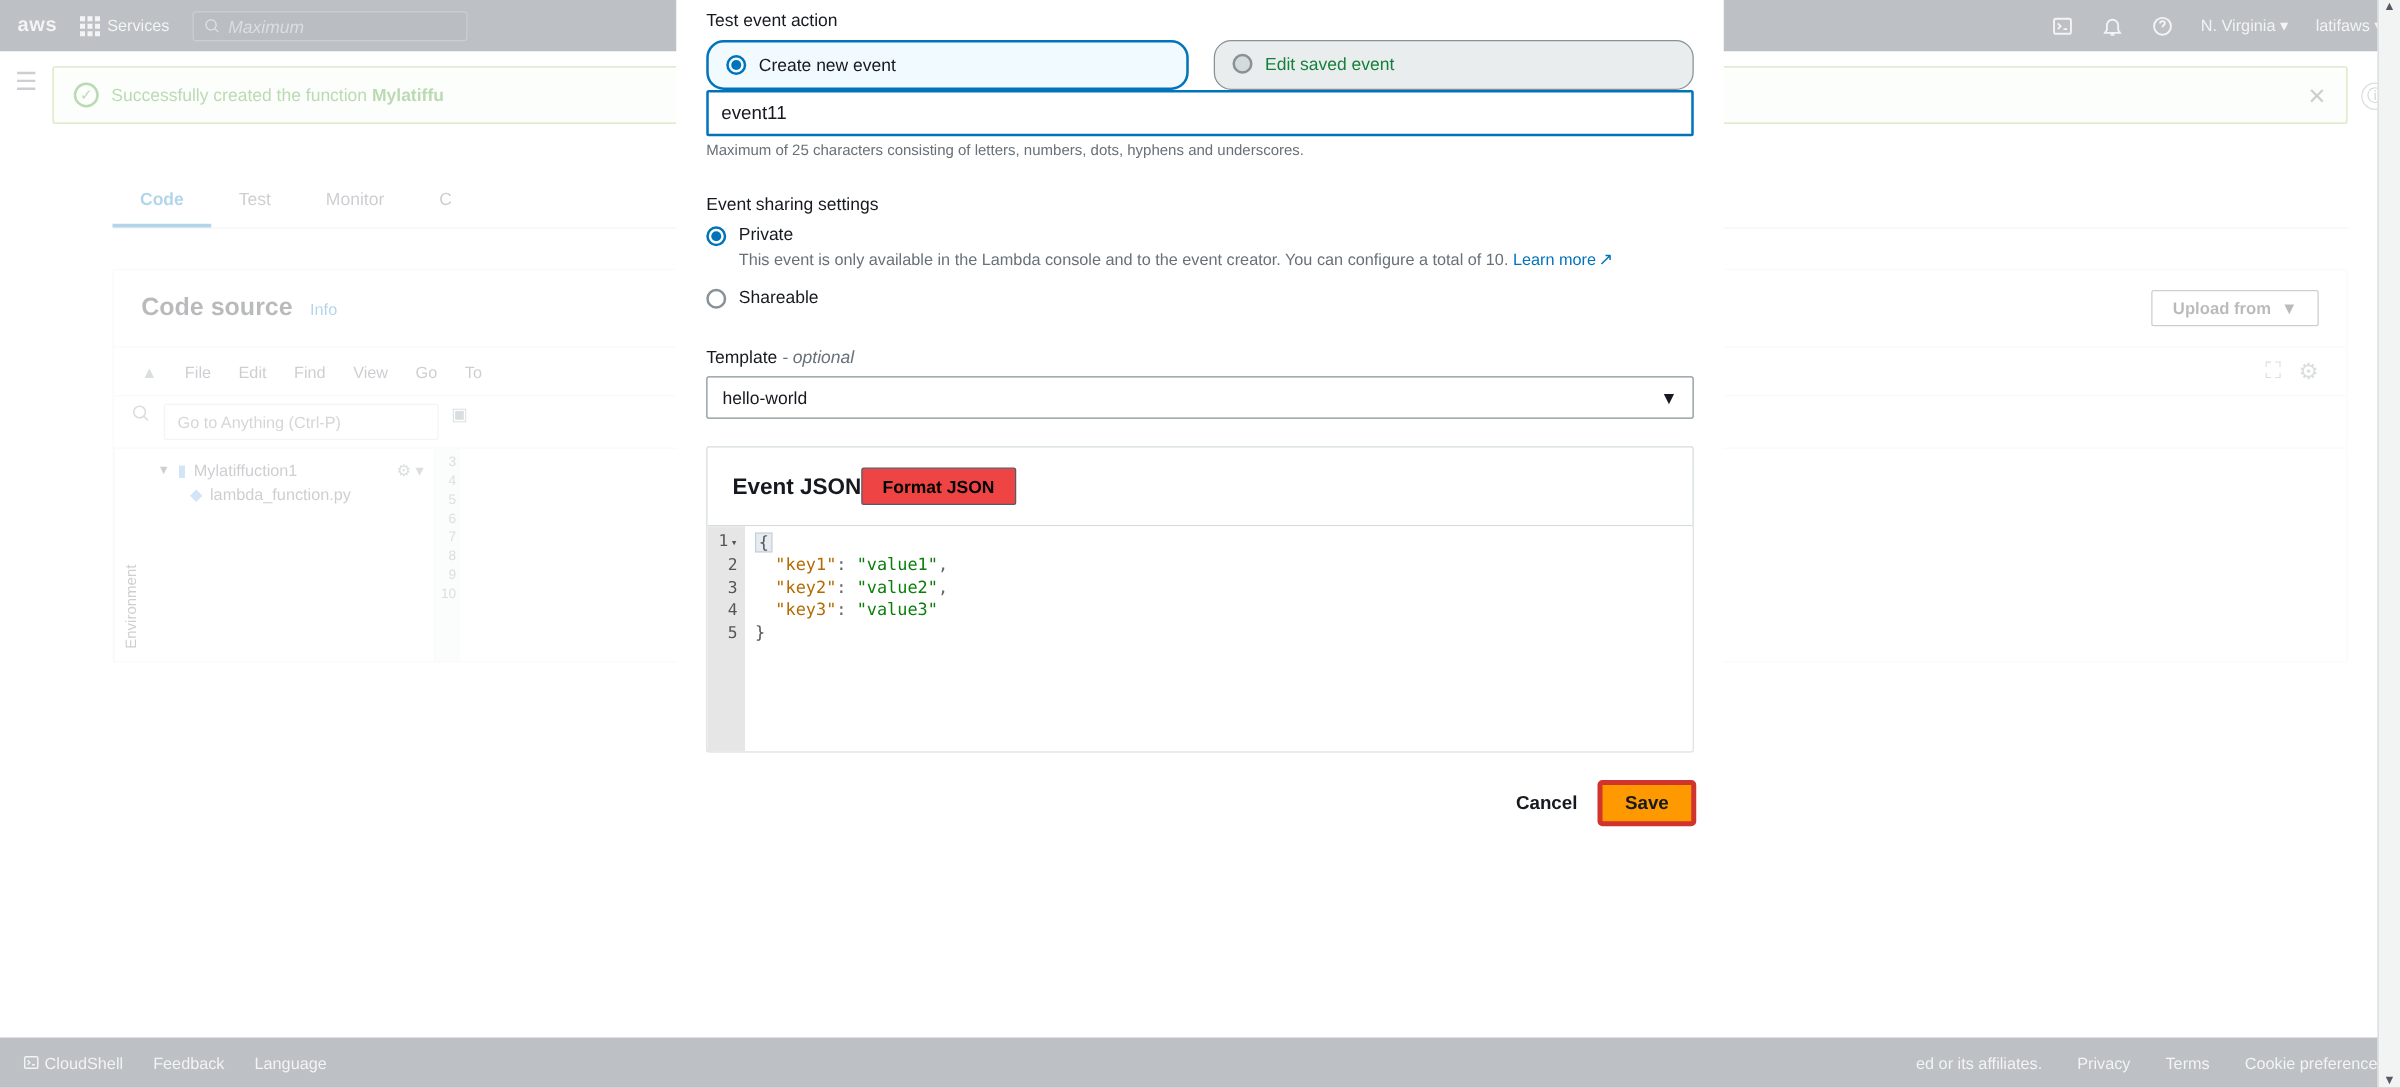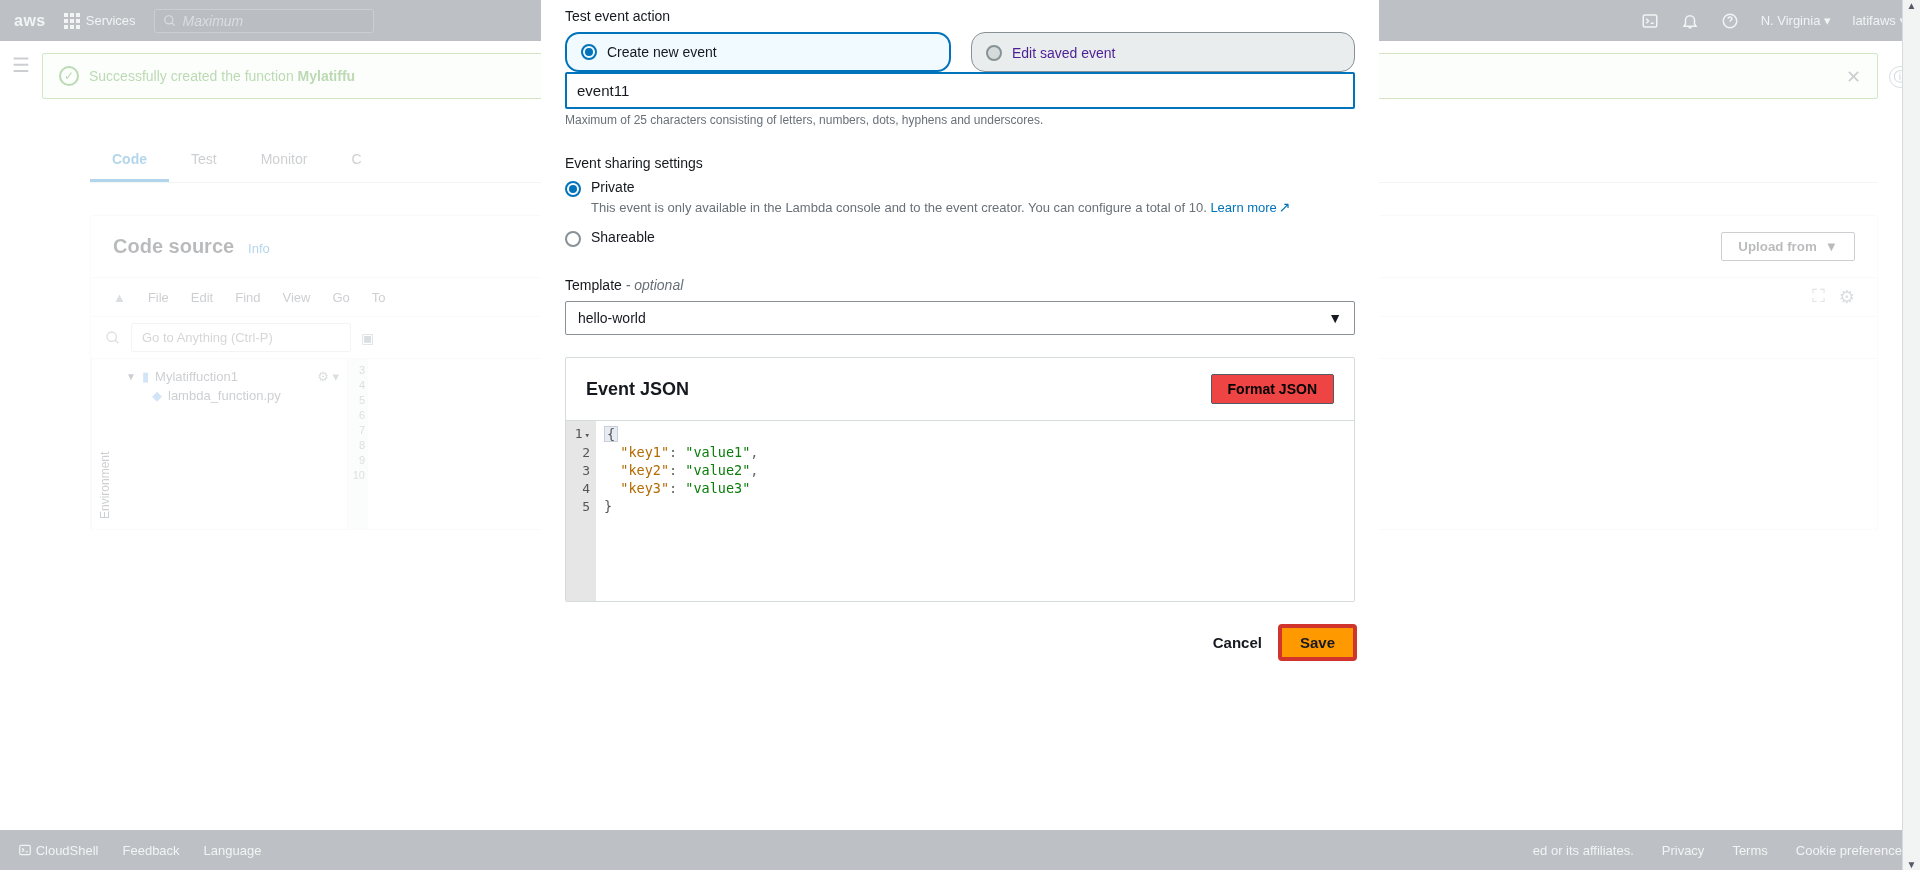--- a/index.html
+++ b/index.html
@@ -106,21 +106,21 @@
     border-radius:2px; display:flex; align-items:center; gap:8px;
     font-weight:700; color:#16191f; cursor:pointer;
   }
   
   .editor-shell { border-top:1px solid #eaeded; }
   .editor-menu {
     display:flex; align-items:center; gap:22px; padding:8px 22px;
     font-size:13px; color:#545b64; position:relative;
   }
   .editor-menu .expand { margin-left:auto; display:flex; gap:14px; color:#879196; font-size:18px;}
-  .goto-row { display:flex; align-items:center; gap:10px; padding:6px 14px; border-top:1px solid #eaeded; border-bottom:1px solid #eaeded;}
+  .goto-row { display:flex; align-items:flex-start; gap:10px; padding:6px 14px; border-top:1px solid #eaeded; border-bottom:1px solid #eaeded;}
   .goto-input {
     flex: 0 0 220px;
     border:1px solid #d5dbdb; border-radius:2px;
     padding:6px 10px; font-size:13px; color:#879196;
   }
   .editor-body { display:flex; height:170px; }
   .side-env {
     writing-mode: vertical-rl; transform: rotate(180deg);
     padding:10px 6px; font-size:12px; color:#545b64;
     border-right:1px solid #eaeded;
@@ -155,25 +155,25 @@
     top:0; left:50%; transform:translateX(-50%);
     width:838px;
     background:#fff;
     z-index:10;
     padding: 0 24px 20px 24px;
   }
   .section-label { font-size:14px; color:#16191f; margin-top:8px; margin-bottom:8px;}
   .radio-row { display:flex; gap:20px; }
   .radio-card {
     flex:1; border:1px solid #879196; border-radius:14px;
-    padding:10px 14px; display:flex; align-items:flex-end; gap:10px;
+    padding:10px 14px; display:flex; align-items:flex-start; gap:10px;
     font-size:14px;
   }
   .radio-card.selected { border:2px solid #0073bb; background:#f1faff;}
-  .radio-card.disabled { background:#eaeded; color:#4c1d95;}
+  .radio-card.disabled { background:#eaeded; color:#15803d;}
   .radio-dot {
     width:16px; height:16px; border-radius:50%; border:2px solid #879196;
     display:inline-flex; align-items:center; justify-content:center;
   }
   .radio-dot.on { border-color:#0073bb;}
   .radio-dot.on::after { content:""; width:8px; height:8px; background:#0073bb; border-radius:50%;}
   .radio-dot.disabled { background:#d5dbdb;}
   .text-input {
     width:100%; border:2px solid #0073bb; border-radius:2px;
     padding:8px 10px; font-size:15px; color:#16191f;
@@ -188,21 +188,21 @@
   .select-box {
     border:1px solid #879196; border-radius:2px;
     padding:8px 12px; display:flex; align-items:center; justify-content:space-between;
     font-size:14px; color:#16191f; cursor:pointer;
   }
   .json-panel {
     border:1px solid #d5dbdb; border-radius:2px;
     margin-top:22px;
   }
   .json-header {
-    display:flex; align-items:center; justify-content:space-between;
+    display:flex; align-items:center; justify-content:flex-start;
     padding: 16px 20px; border-bottom:1px solid #d5dbdb;
   }
   .json-header h3 { font-size:18px; font-weight:700;}
   .btn-outline {
     border:1px solid #545b64; background:#ef4444; padding:6px 16px;
     font-weight:700; border-radius:2px; cursor:pointer; font-size:14px;
   }
   .json-editor { display:flex; background:#fff; height:180px;}
   .json-gutter {
     background:#e6e6e6; font-family:monospace; font-size:13px;

